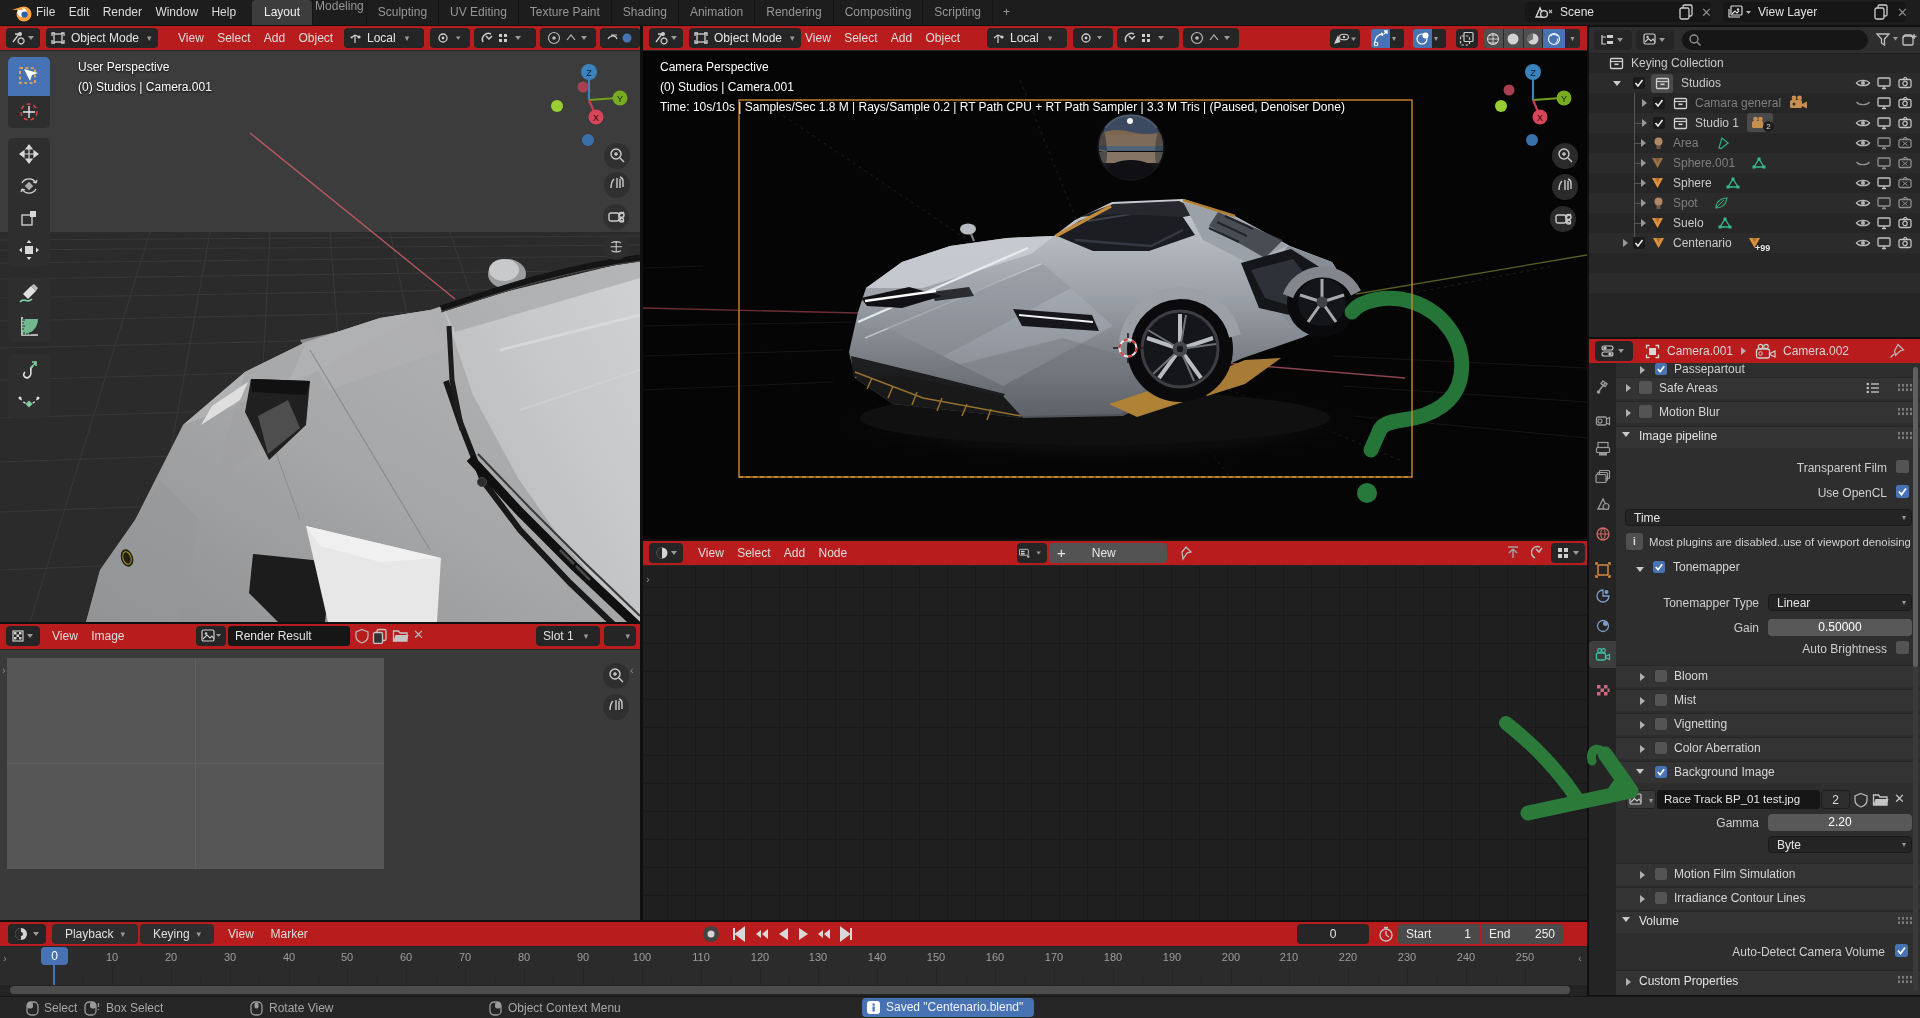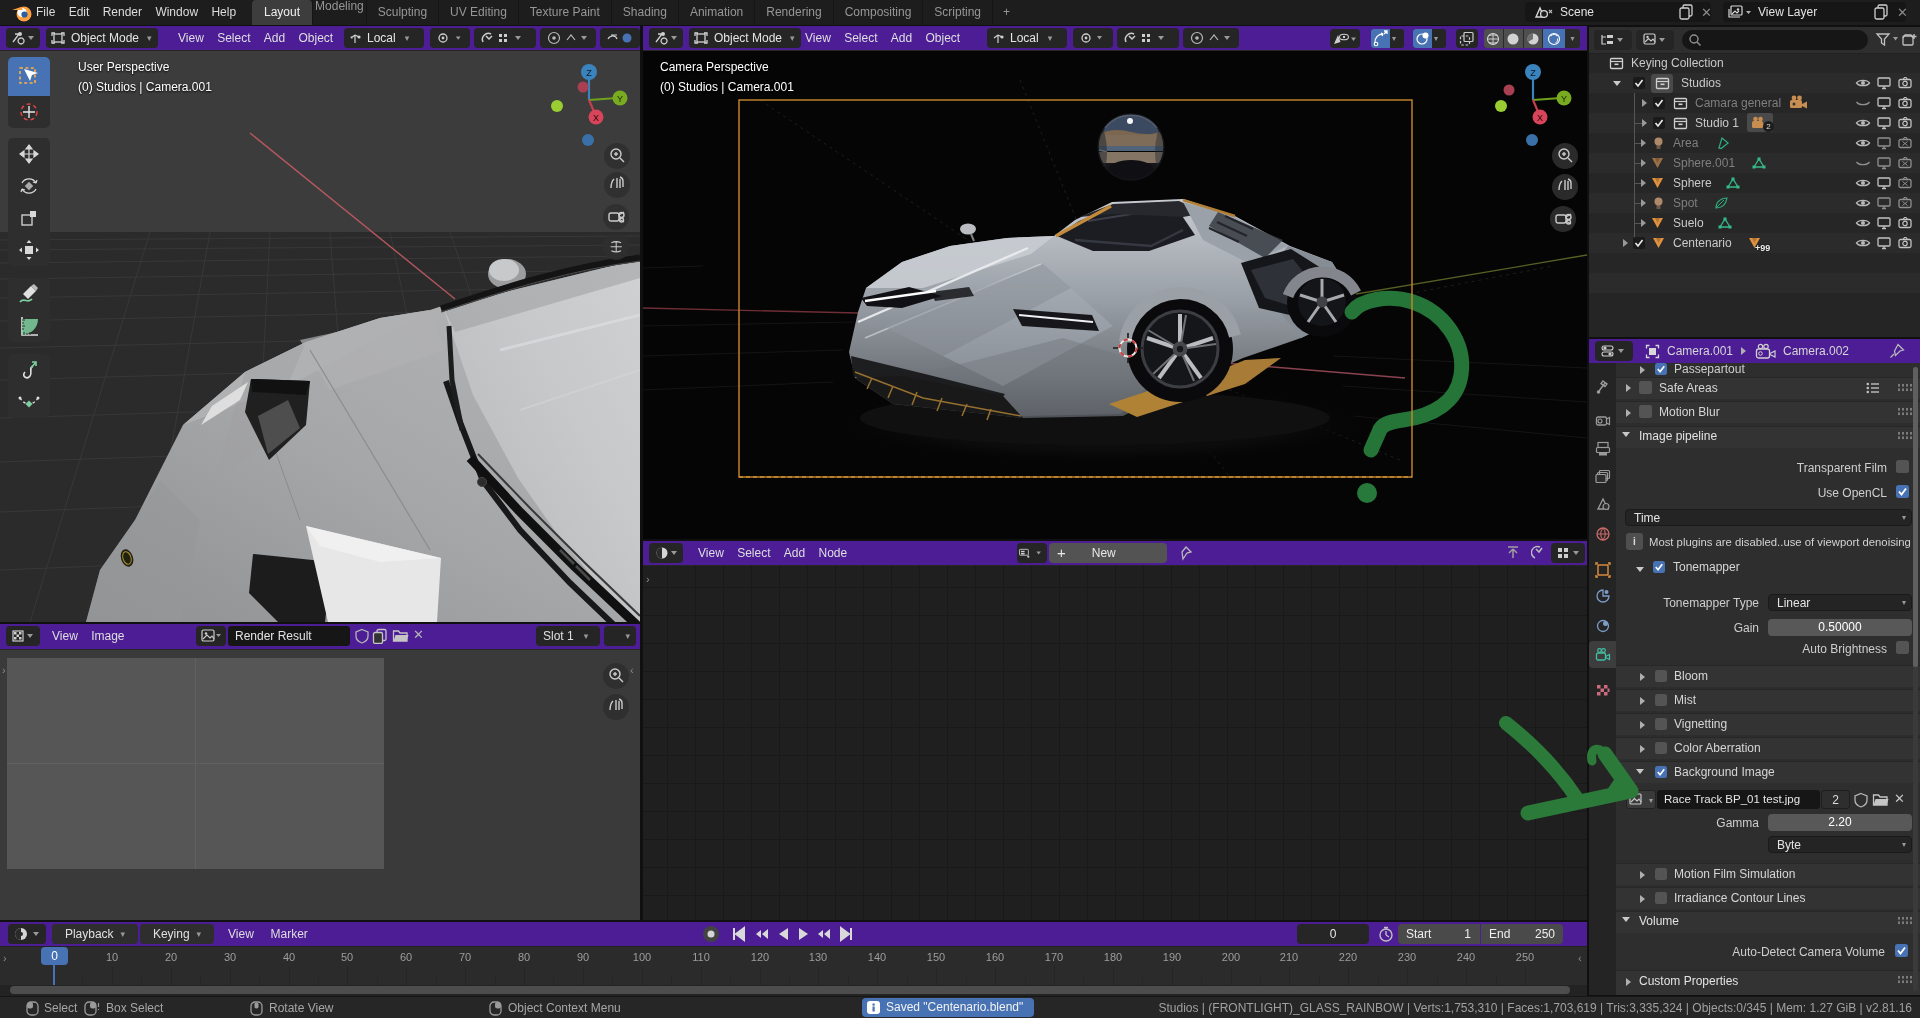--- a/index.html
+++ b/index.html
@@ -1,18 +1,18 @@
 <!DOCTYPE html>
 <html><head>
 <meta charset="utf-8">
 <style>
 html,body{margin:0;padding:0;background:#101010;overflow:hidden}
 #root{position:relative;width:1920px;height:1018px;font-family:"Liberation Sans",sans-serif;color:#d9d9d9;font-size:12px;background:#101010}
 .abs{position:absolute}
-.hdr{background:#4c1d95}
+.hdr{background:#b91c1c}
 .chip{background:#252525;border-radius:4px;color:#e3e3e3;display:flex;align-items:center;justify-content:center}
 .txt{white-space:nowrap}
 svg{display:block}
 </style>
 </head>
 <body>
 <div id="root">
 
 <div class="abs" id="topbar" style="left:0;top:0;width:1589px;height:25px;background:#1d1d1d">
  <svg class="abs" style="left:10px;top:2px" width="26" height="21" viewBox="0 0 26 21">
@@ -582,20 +582,21 @@
             </svg>
           </div>
    <div style="width:15px;height:19px;display:flex;align-items:center;justify-content:center">
             <span style="color:#999;font-size:8px">▾</span>
           </div>
   </div>
  </div>
 
  <div class="abs txt" style="left:17px;top:34px;color:#ffffff;text-shadow:0 1px 2px #000">Camera Perspective</div>
  <div class="abs txt" style="left:17px;top:54px;color:#ffffff;text-shadow:0 1px 2px #000">(0) Studios | Camera.001</div>
+ <div class="abs txt" style="left:17px;top:74px;color:#ffffff;text-shadow:0 1px 2px #000">Time: 10s/10s | Samples/Sec 1.8 M | Rays/Sample 0.2 | RT Path CPU + RT Path Sampler | 3.3 M Tris | (Paused, Denoiser Done)</div>
 
  <svg class="abs" style="left:846px;top:36px" width="90" height="210" viewBox="0 0 90 210">
   <line x1="44" y1="38" x2="44" y2="10" stroke="#3b83bd" stroke-width="2.2"></line>
   <line x1="44" y1="38" x2="72" y2="36" stroke="#6fa21c" stroke-width="2.2"></line>
   <line x1="44" y1="38" x2="50" y2="52" stroke="#c4404f" stroke-width="2.2"></line>
   <circle cx="44" cy="10" r="8" fill="#3b83bd"></circle>
         <text x="44" y="13.5" font-size="9" fill="#041c2c" text-anchor="middle" font-family="Liberation Sans">Z</text>
   <circle cx="75" cy="36" r="7.5" fill="#79ab20"></circle>
         <text x="75" y="39.5" font-size="9" fill="#1c2704" text-anchor="middle" font-family="Liberation Sans">Y</text>
   <circle cx="51" cy="55" r="7.5" fill="#d6455a"></circle>
@@ -1468,21 +1469,20 @@
  <div class="abs txt" style="left:508px;top:4px;color:#a6a6a6">Object Context Menu</div>
  <div class="abs" style="left:862px;top:1px;width:172px;height:19px;background:#4772b3;border-radius:4px">
   <div class="abs" style="left:5px;top:3px;width:13px;height:13px;background:#fff;border-radius:3px">
           <svg width="13" height="13" viewBox="0 0 13 13">
             <rect x="5.5" y="5.5" width="2.2" height="5" fill="#4772b3"></rect>
             <rect x="5.5" y="2.5" width="2.2" height="2.2" fill="#4772b3"></rect>
           </svg>
         </div>
   <div class="abs txt" style="left:24px;top:2px;color:#f2f2f2">Saved "Centenario.blend"</div>
  </div>
- <div class="abs txt" style="right:8px;top:4px;color:#a0a0a0">Studios | (FRONTLIGHT)_GLASS_RAINBOW | Verts:1,753,310 | Faces:1,703,619 | Tris:3,335,324 | Objects:0/345 | Mem: 1.27 GiB | v2.81.16</div>
 </div>
 <svg class="abs" style="left:1380px;top:650px;pointer-events:none;z-index:50" width="280" height="180" viewBox="0 0 280 180">
  <path d="M126,73 C150,92 175,115 198,150" fill="none" stroke="#2c7a3a" stroke-width="14" stroke-linecap="round"></path>
  <path d="M228,110 C221,94 209,97 212,111" fill="none" stroke="#2c7a3a" stroke-width="9" stroke-linecap="round"></path>
  <path d="M225,104 L251,141 L148,163" fill="none" stroke="#2c7a3a" stroke-width="15" stroke-linecap="round" stroke-linejoin="round"></path>
  <path d="M238,124 L251,141 L220,150" fill="#2c7a3a" stroke="#2c7a3a" stroke-width="6" stroke-linejoin="round"></path>
 </svg>
 </div>
 
 </body></html>

